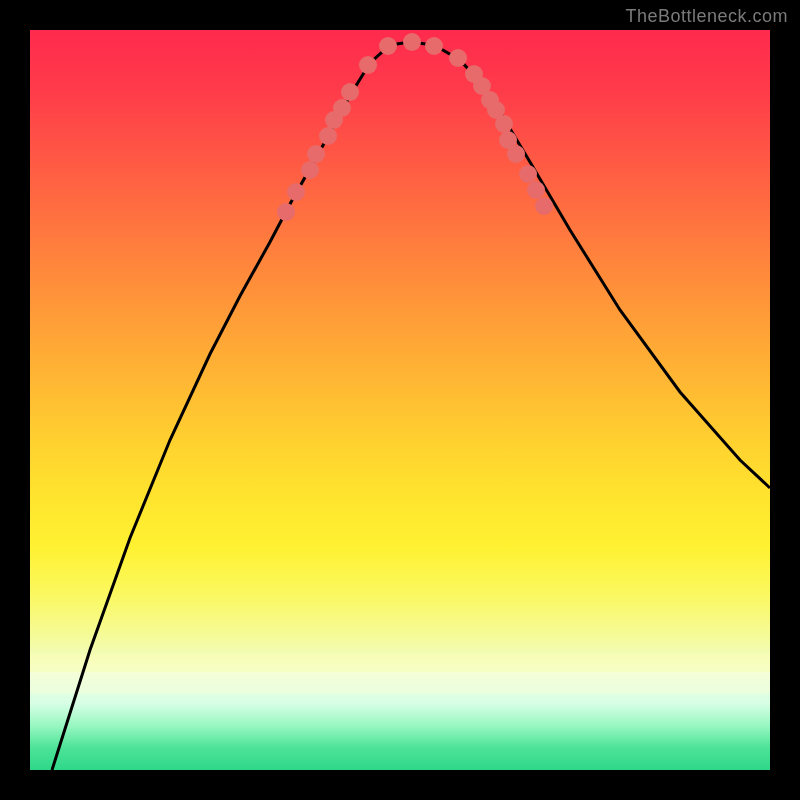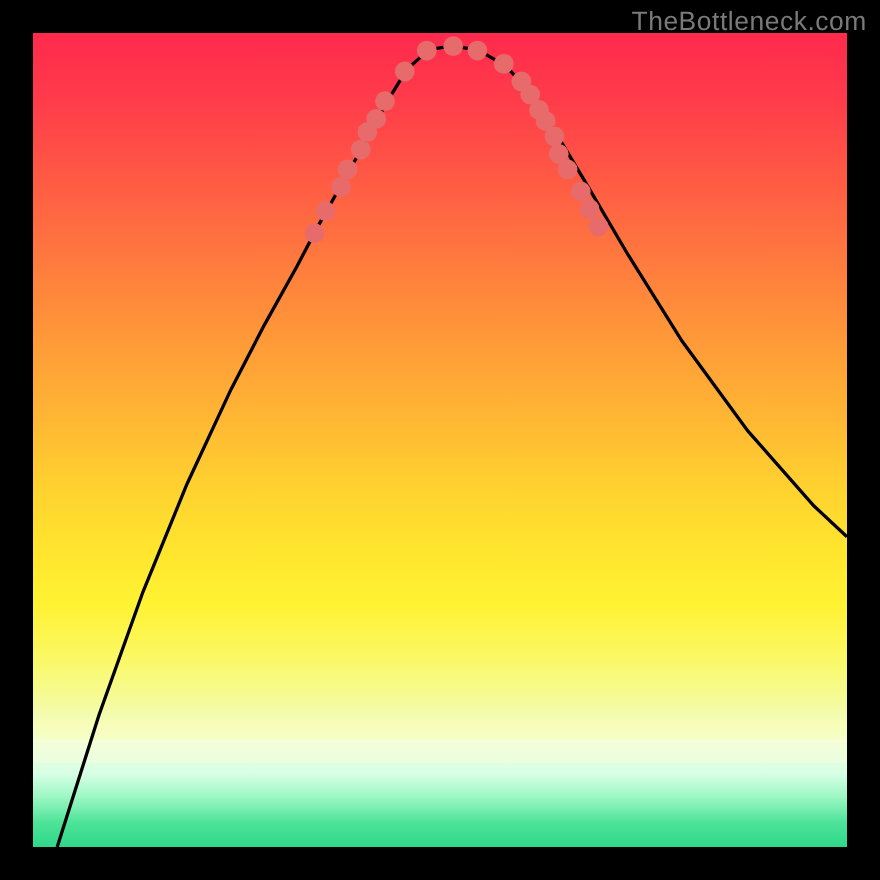--- a/index.html
+++ b/index.html
@@ -55,21 +55,21 @@
     position: absolute;
     inset: 0;
     width: 740px;
     height: 740px;
   }
   .watermark {
     position: absolute;
     top: 6px;
     right: 12px;
     font-family: Arial, Helvetica, sans-serif;
-    font-size: 24px;
+    font-size: 18px;
     color: #7a7a7a;
     letter-spacing: 0.5px;
     user-select: none;
   }
 </style>
 </head>
 <body>
 
 <div class="frame">
   <div class="watermark">TheBottleneck.com</div>

